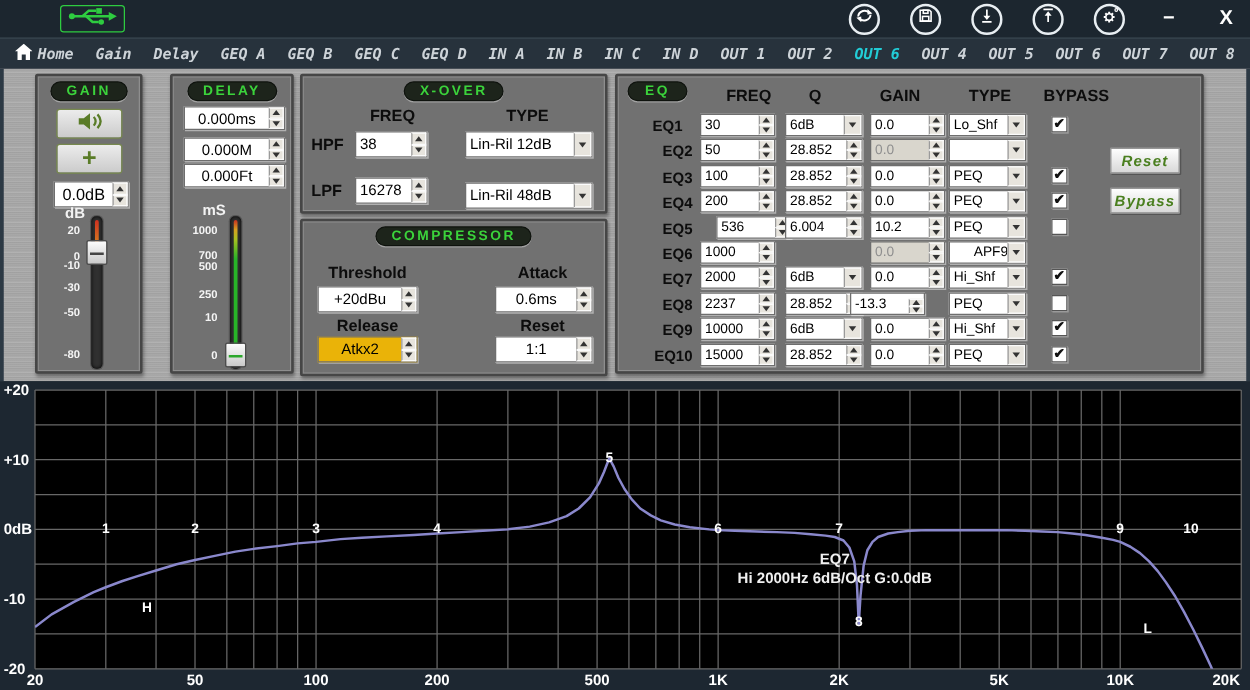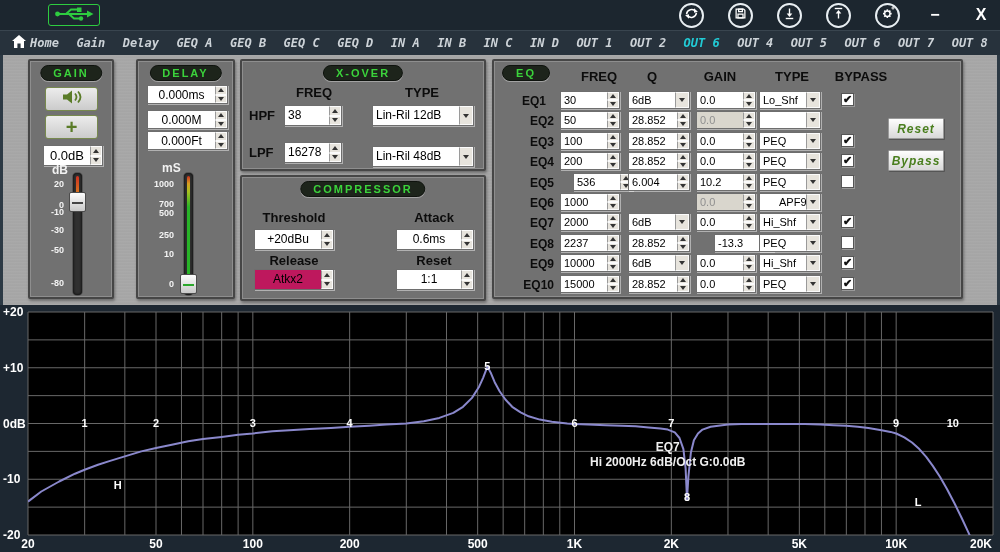--- a/index.html
+++ b/index.html
@@ -391,21 +391,21 @@
             <i>
               <b class="tri-u"></b>
             </i>
             <i>
               <b class="tri-d"></b>
             </i>
           </span>
       </div>
       <div class="plabel" style="left:12px;top:76px;width:80px;text-align:center">Release</div>
       <div class="plabel" style="left:152px;top:76px;width:80px;text-align:center">Reset</div>
-      <div class="sp" style="left:12px;top:92px;width:80px;height:21px;background:#be185d">
+      <div class="sp" style="left:12px;top:92px;width:80px;height:21px;background:#eab308">
         <span class="val ctr">Atkx2</span>
         <span class="sbtns">
             <i>
               <b class="tri-u"></b>
             </i>
             <i>
               <b class="tri-d"></b>
             </i>
           </span>
       </div>
@@ -710,21 +710,21 @@
             <span class="val" style="font-size: 11px;">28.852</span>
             <span class="sbtns">
               <i>
                 <b class="tri-u"></b>
               </i>
               <i>
                 <b class="tri-d"></b>
               </i>
             </span>
           </div>
-          <div class="sp" style="left: 220px; top: 172.8px; width: 60px; height: 18px;">
+          <div class="sp" style="left: 186px; top: 172.8px; width: 60px; height: 18px; align-items: flex-end;">
             <span class="val" style="font-size: 11px;">-13.3</span>
             <span class="sbtns">
               <i>
                 <b class="tri-u"></b>
               </i>
               <i>
                 <b class="tri-d"></b>
               </i>
             </span>
           </div>

